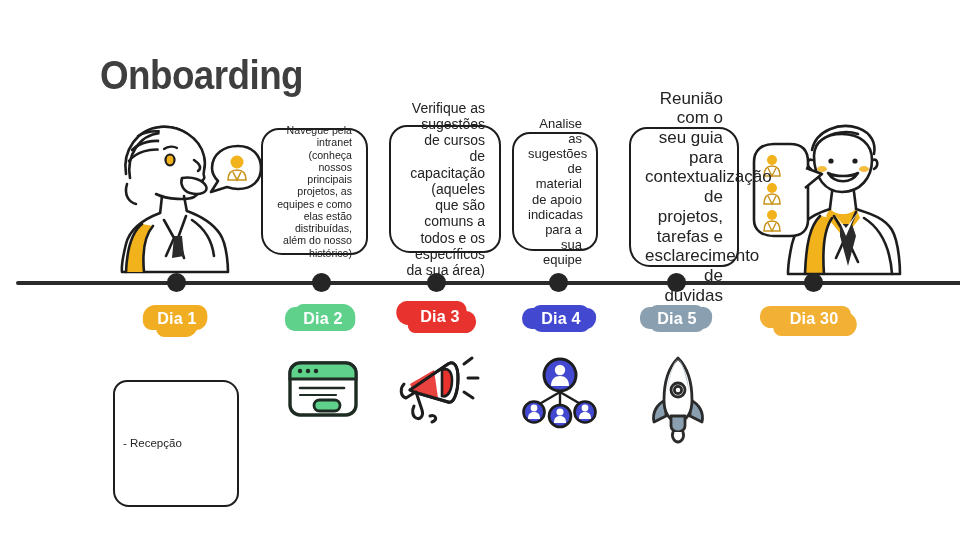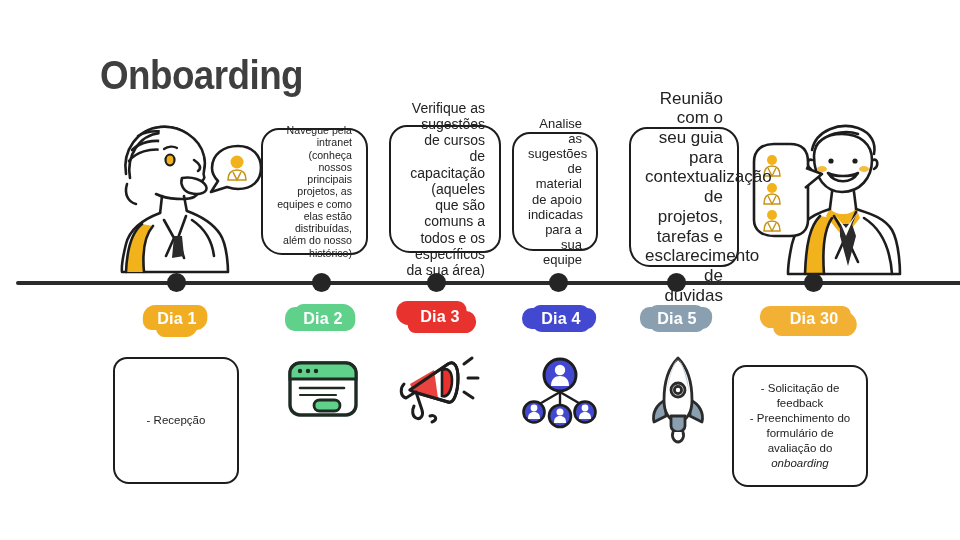--- a/index.html
+++ b/index.html
@@ -66,26 +66,27 @@
   }
   .badge .lbl{position:relative;z-index:2;}
 
   
   .detail-box{
     position:absolute;
     border:2.6px solid #1d1d1d;
     border-radius:14px 16px 14px 16px;
     background:#ffffff;
     box-sizing:border-box;
-    display:flex;align-items:center;justify-content:center;
+    display:flex;align-items:center;
     text-align:center;
     color:#232323;
     font-size:11.5px;
     line-height:1.30;
     padding:6px 8px;
+    margin-top:23px;
   }
   .ital{font-style:italic;}
 
   .icon-wrap{position:absolute;}
   svg{display:block;overflow:visible;}
 </style>
 </head>
 <body>
 
 <div id="stage">
@@ -274,27 +275,20 @@
     <span class="blob" style="background:#f2b134;left:-6px;top:7px;width:88px;height:24px;border-radius:10px 13px 12px 9px;"></span>
     <span class="lbl">Dia 30</span>
   </div>
 
   <div class="detail-box" style="left:97px;top:357px;width:126px;height:127px;">
     <span>
       <span>- Recepção</span><br>
     </span>
   </div>
 
-  <div class="detail-box" style="left:716px;top:365px;width:136px;height:122px;">
-    <span>
-      <span>-   Solicitação de feedback</span><br>
-      <span>-   Preenchimento do formulário de avaliação do</span>
-      <span class="ital">onboarding</span>
-    </span>
-  </div>
 
   <div class="icon-wrap" style="left:270px;top:359px;">
     <svg width="76" height="64" viewBox="0 0 76 64">
       <rect x="4" y="4" width="66" height="52" rx="10" ry="10" fill="#ffffff" stroke="#1d2b22" stroke-width="3.4"></rect>
       <path d="M4 20 L4 14 C4 8 9 4 15 4 L59 4 C65 4 70 8 70 14 L70 20 Z" fill="#5fd18b" stroke="#1d2b22" stroke-width="3"></path>
       <circle cx="14" cy="12" r="2.2" fill="#1d2b22"></circle>
       <circle cx="22" cy="12" r="2.2" fill="#1d2b22"></circle>
       <circle cx="30" cy="12" r="2.2" fill="#1d2b22"></circle>
       <line x1="14" y1="29" x2="58" y2="29" stroke="#1d2b22" stroke-width="2.6" stroke-linecap="round"></line>
       <line x1="14" y1="36" x2="50" y2="36" stroke="#1d2b22" stroke-width="2.2" stroke-linecap="round"></line>

